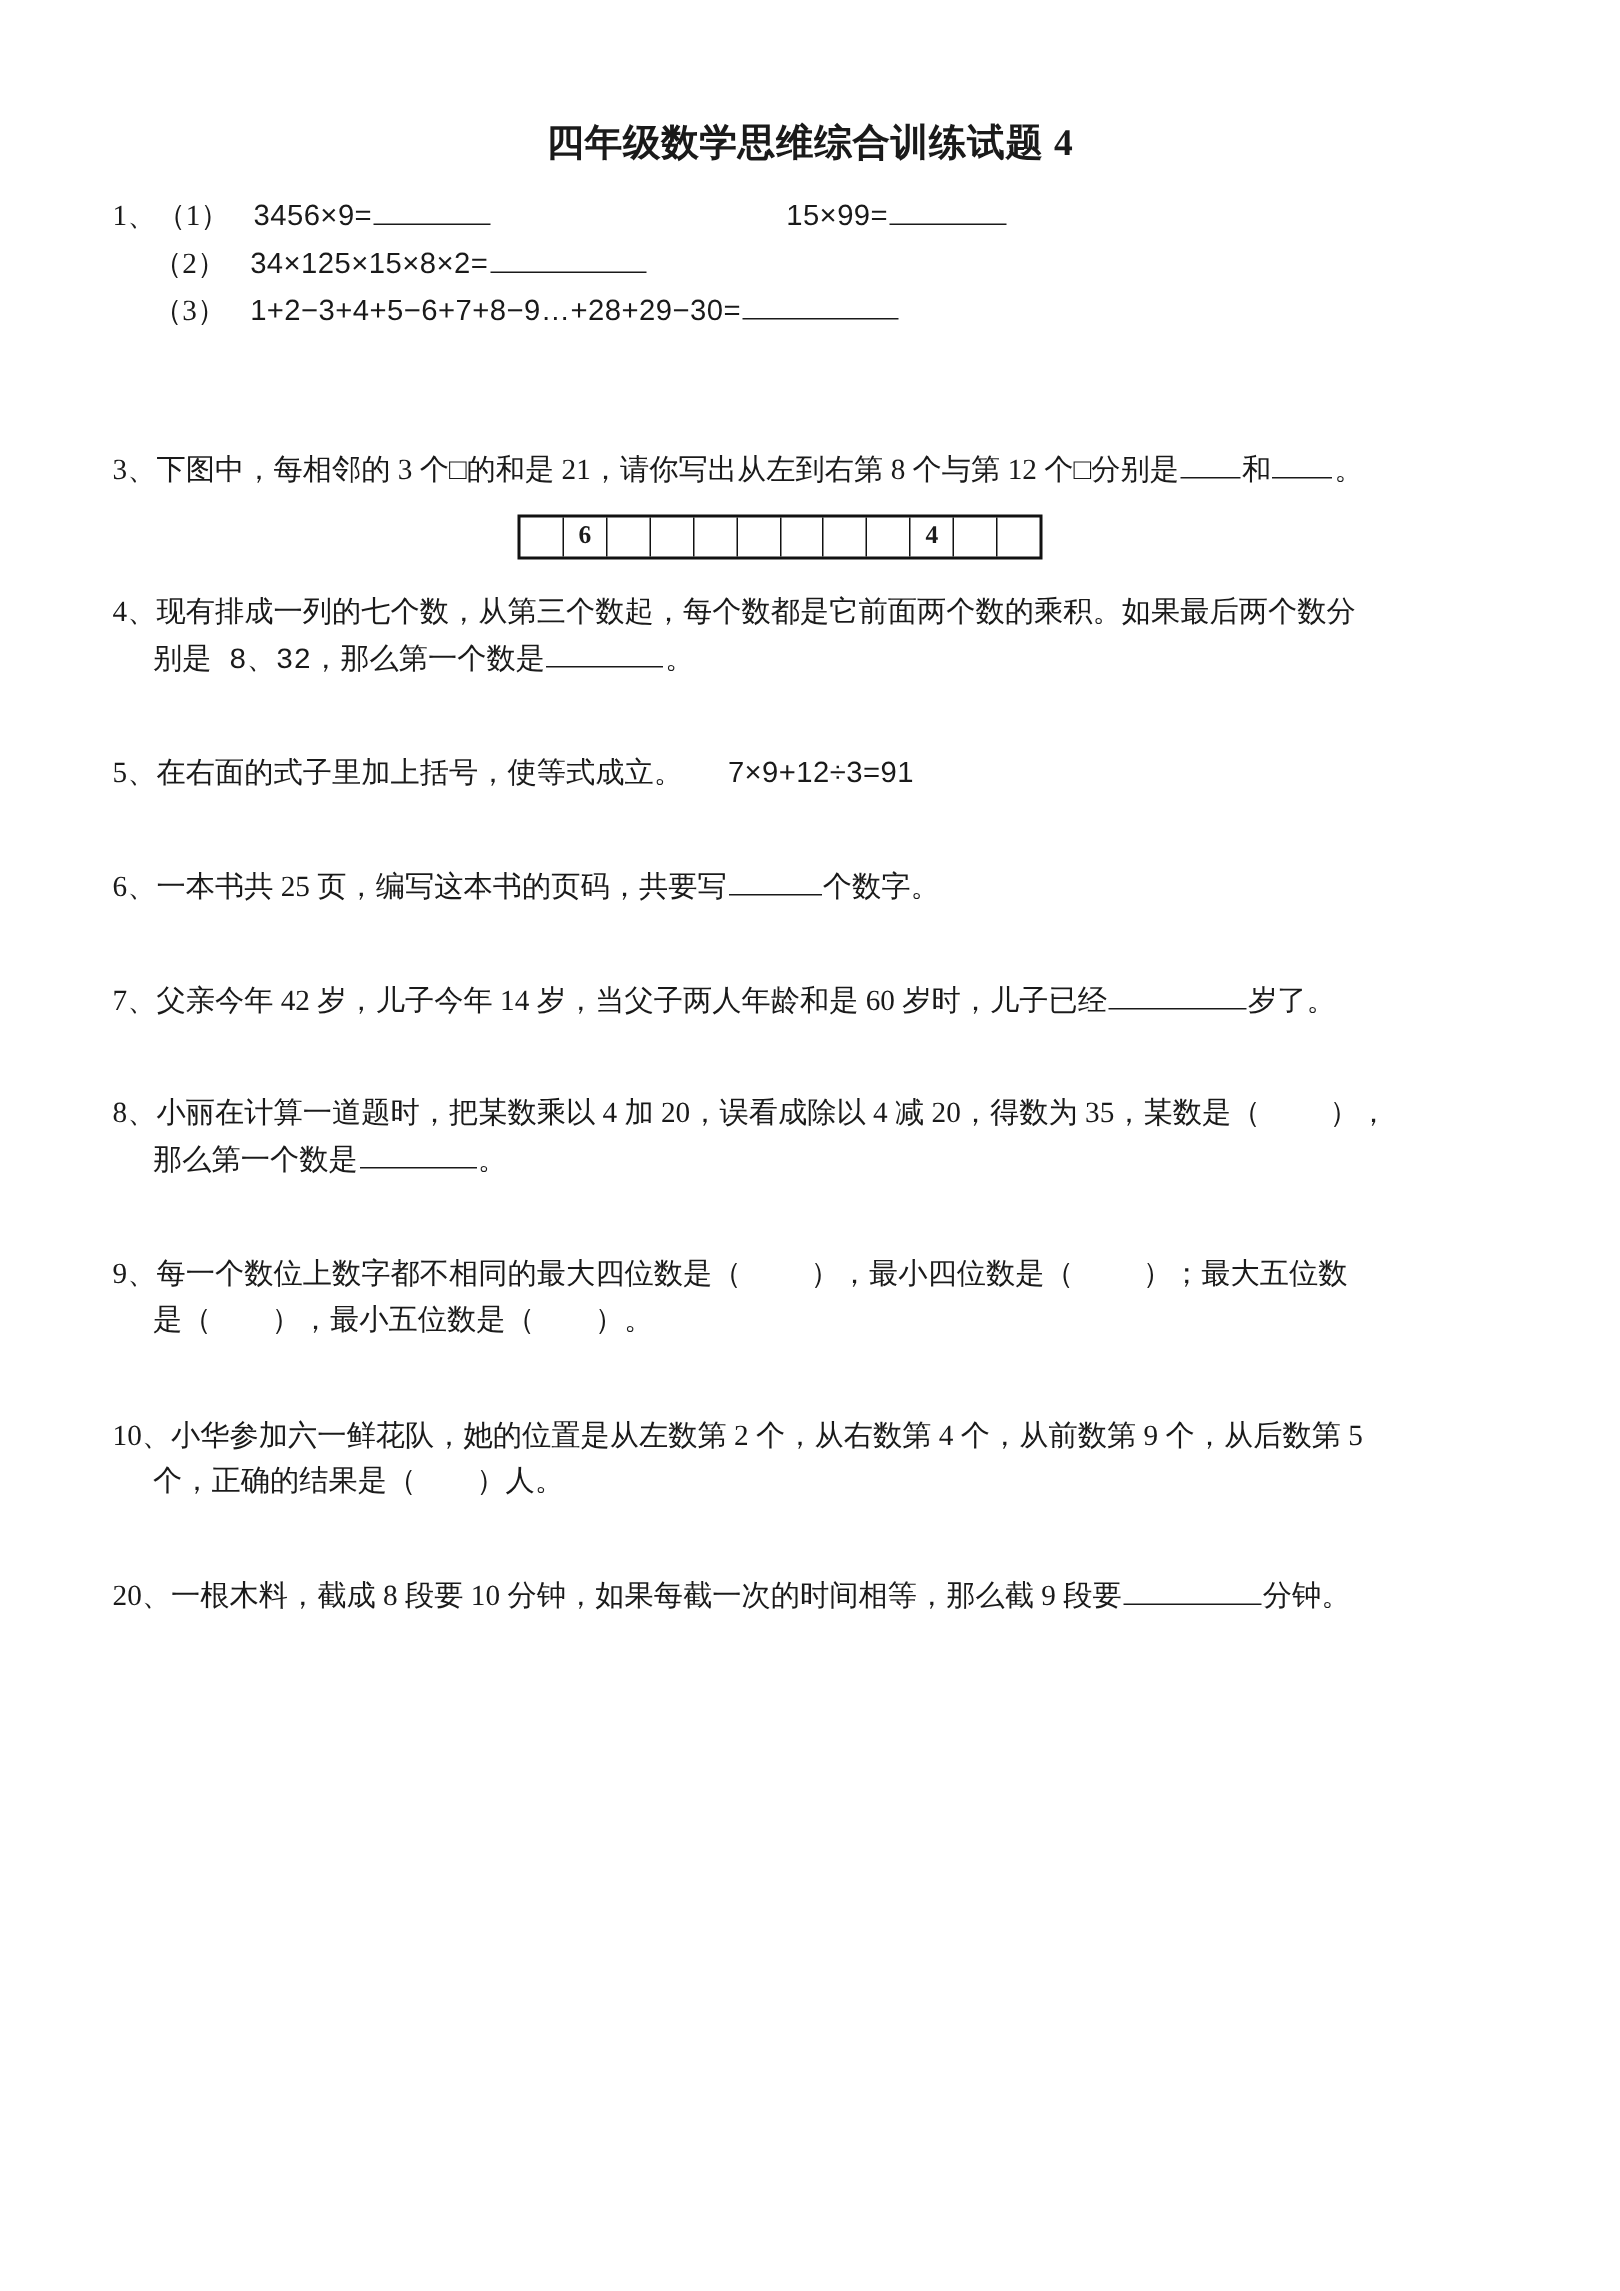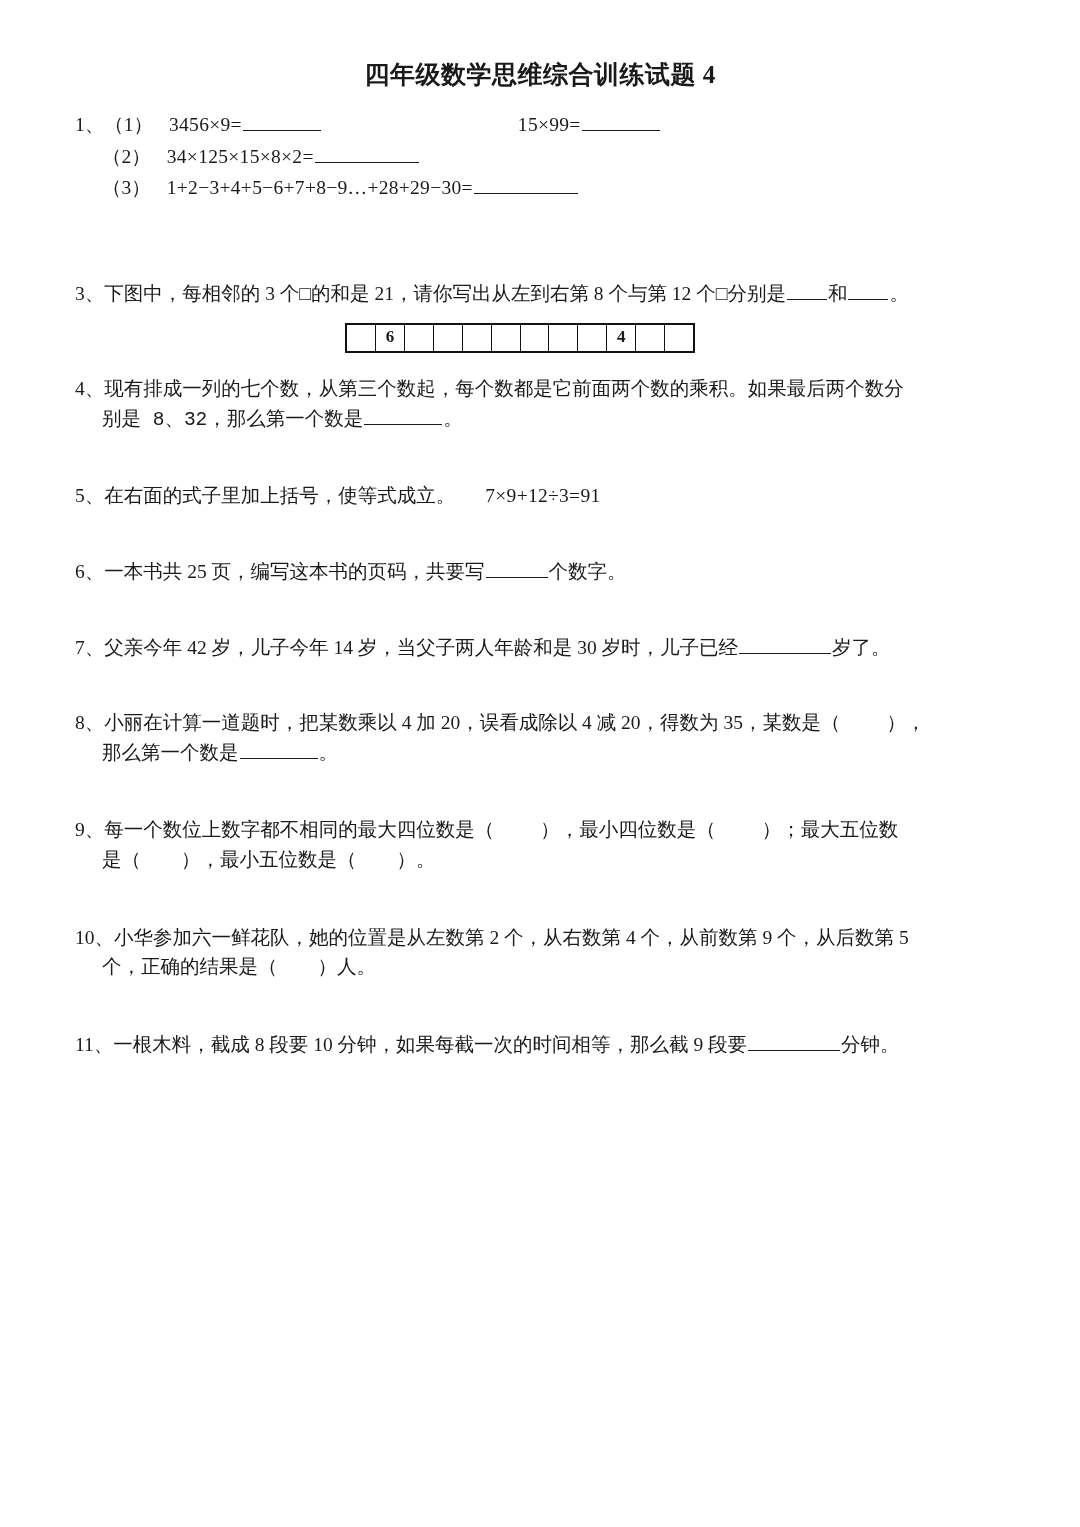--- a/index.html
+++ b/index.html
@@ -21,21 +21,21 @@
     padding: 0;
     box-sizing: border-box;
     position: relative;
   }
   .title {
     text-align: center;
     font-size: 25px;
     font-weight: bold;
     letter-spacing: 0.5px;
     margin: 0;
-    padding-top: 58px;
+    padding-top: 78px;
     padding-bottom: 0;
     font-family: "Liberation Serif", "DejaVu Serif", serif;
   }
   .body-area {
     padding-left: 75px;
     padding-right: 62px;
     padding-top: 18px;
   }
   .q {
     font-size: 19.5px;
@@ -70,21 +70,21 @@
   .paren-gap {
     display: inline-block;
     width: 46px;
   }
   .paren-gap-sm {
     display: inline-block;
     width: 40px;
   }
 
   .math {
-    font-family: Liberation Serif, serif;
+    font-family: Liberation Sans, sans-serif;
     letter-spacing: 0.3px;
   }
 
   
   .grid-wrap {
     padding-left: 270px;
     padding-top: 14px;
     padding-bottom: 6px;
   }
   .grid {
@@ -184,21 +184,21 @@
     <div class="q">
       <span class="q-line">
         <span>6、</span><span>一本书共 25 页，编写这本书的页码，共要写</span><span class="blank bl-s"></span><span>个数字。</span>
       </span>
     </div>
 
     <div class="gap-lg"></div>
 
     <div class="q">
       <span class="q-line">
-        <span>7、</span><span>父亲今年 42 岁，儿子今年 14 岁，当父子两人年龄和是 30 岁时，儿子已经</span><span class="blank bl-l"></span><span>岁了。</span>
+        <span>7、</span><span>父亲今年 42 岁，儿子今年 14 岁，当父子两人年龄和是 60 岁时，儿子已经</span><span class="blank bl-l"></span><span>岁了。</span>
       </span>
     </div>
 
     <div class="gap-lg"></div>
 
     <div class="q">
       <span class="q-line">
         <span>8、</span><span>小丽在计算一道题时，把某数乘以 4 加 20，误看成除以 4 减 20，得数为 35，某数是（</span><span class="paren-gap"></span><span>），</span>
       </span>
       <span class="q-line hang">
@@ -225,18 +225,18 @@
       </span>
       <span class="q-line hang">
         <span>个，正确的结果是（</span><span class="paren-gap-sm"></span><span>）人。</span>
       </span>
     </div>
 
     <div class="gap-lg"></div>
 
     <div class="q">
       <span class="q-line">
-        <span>11、</span><span>一根木料，截成 8 段要 10 分钟，如果每截一次的时间相等，那么截 9 段要</span><span class="blank bl-l"></span><span>分钟。</span>
+        <span>20、</span><span>一根木料，截成 8 段要 10 分钟，如果每截一次的时间相等，那么截 9 段要</span><span class="blank bl-l"></span><span>分钟。</span>
       </span>
     </div>
 
   </div>
 </div>
 
 </body></html>

